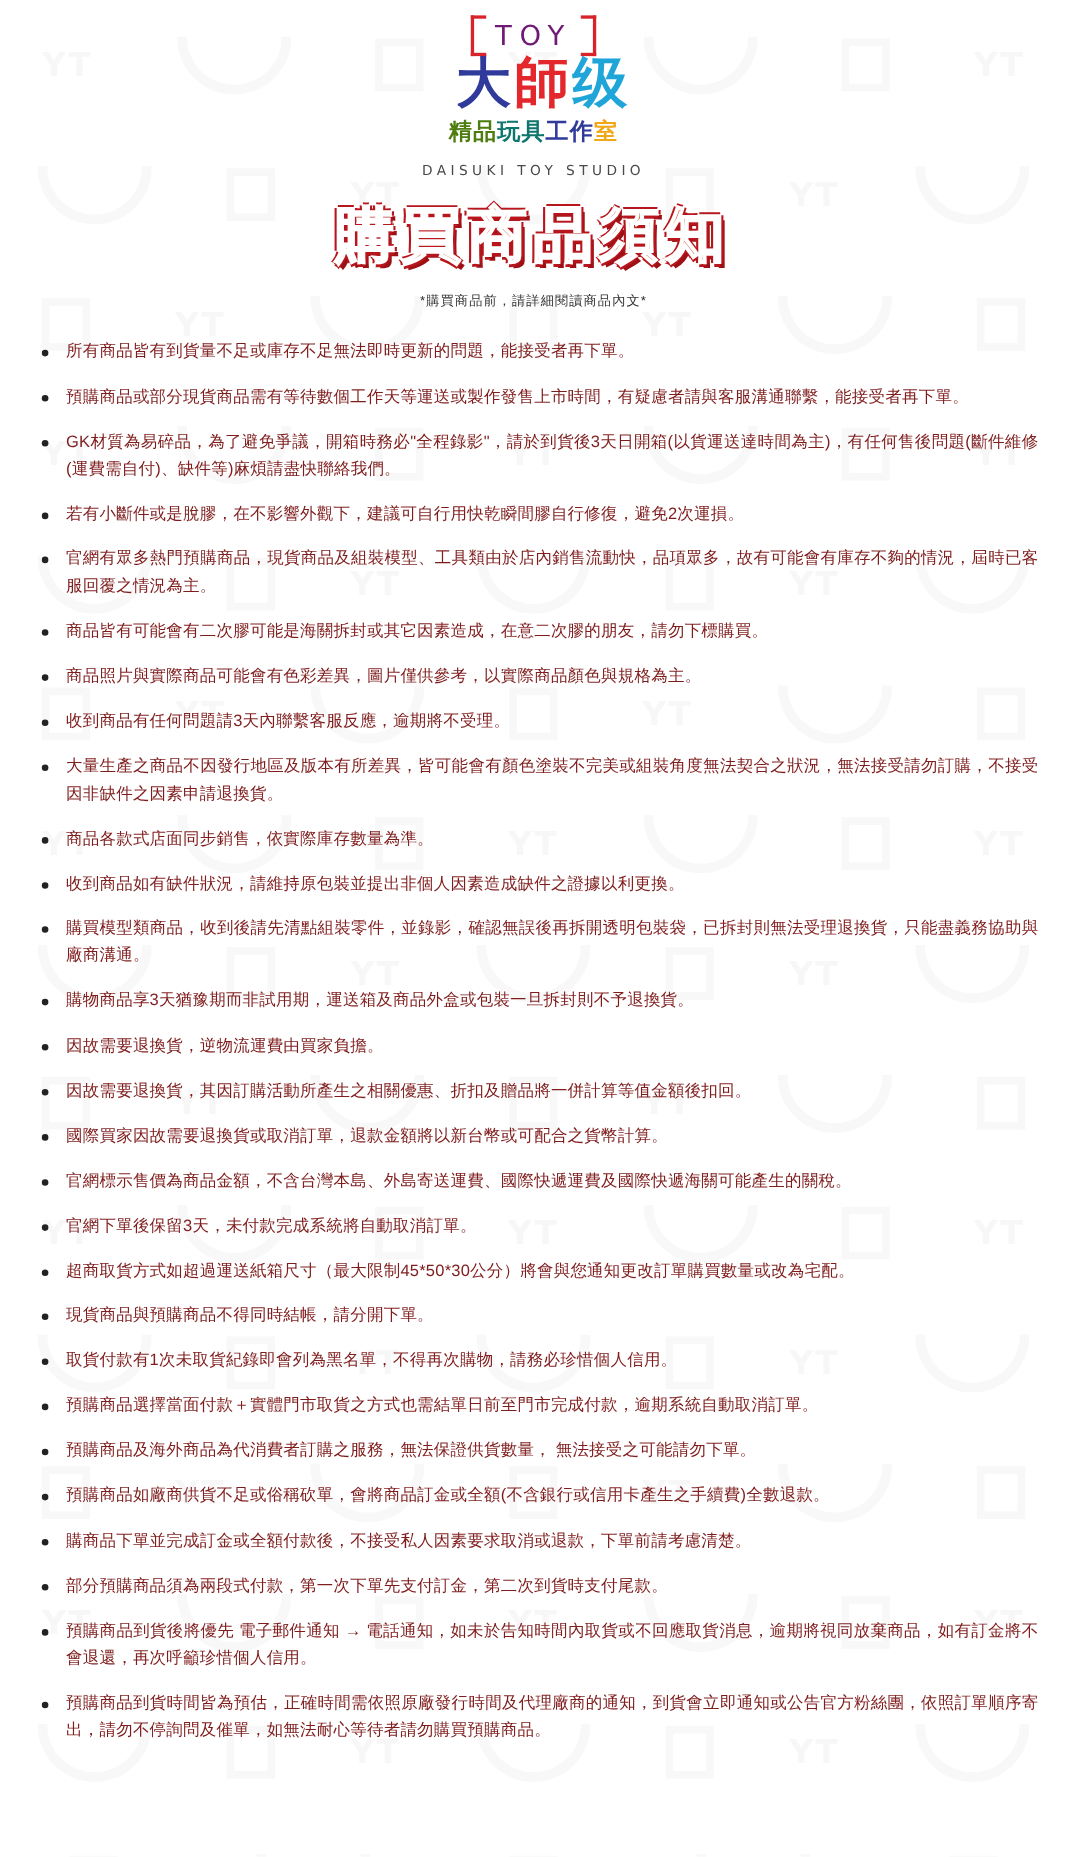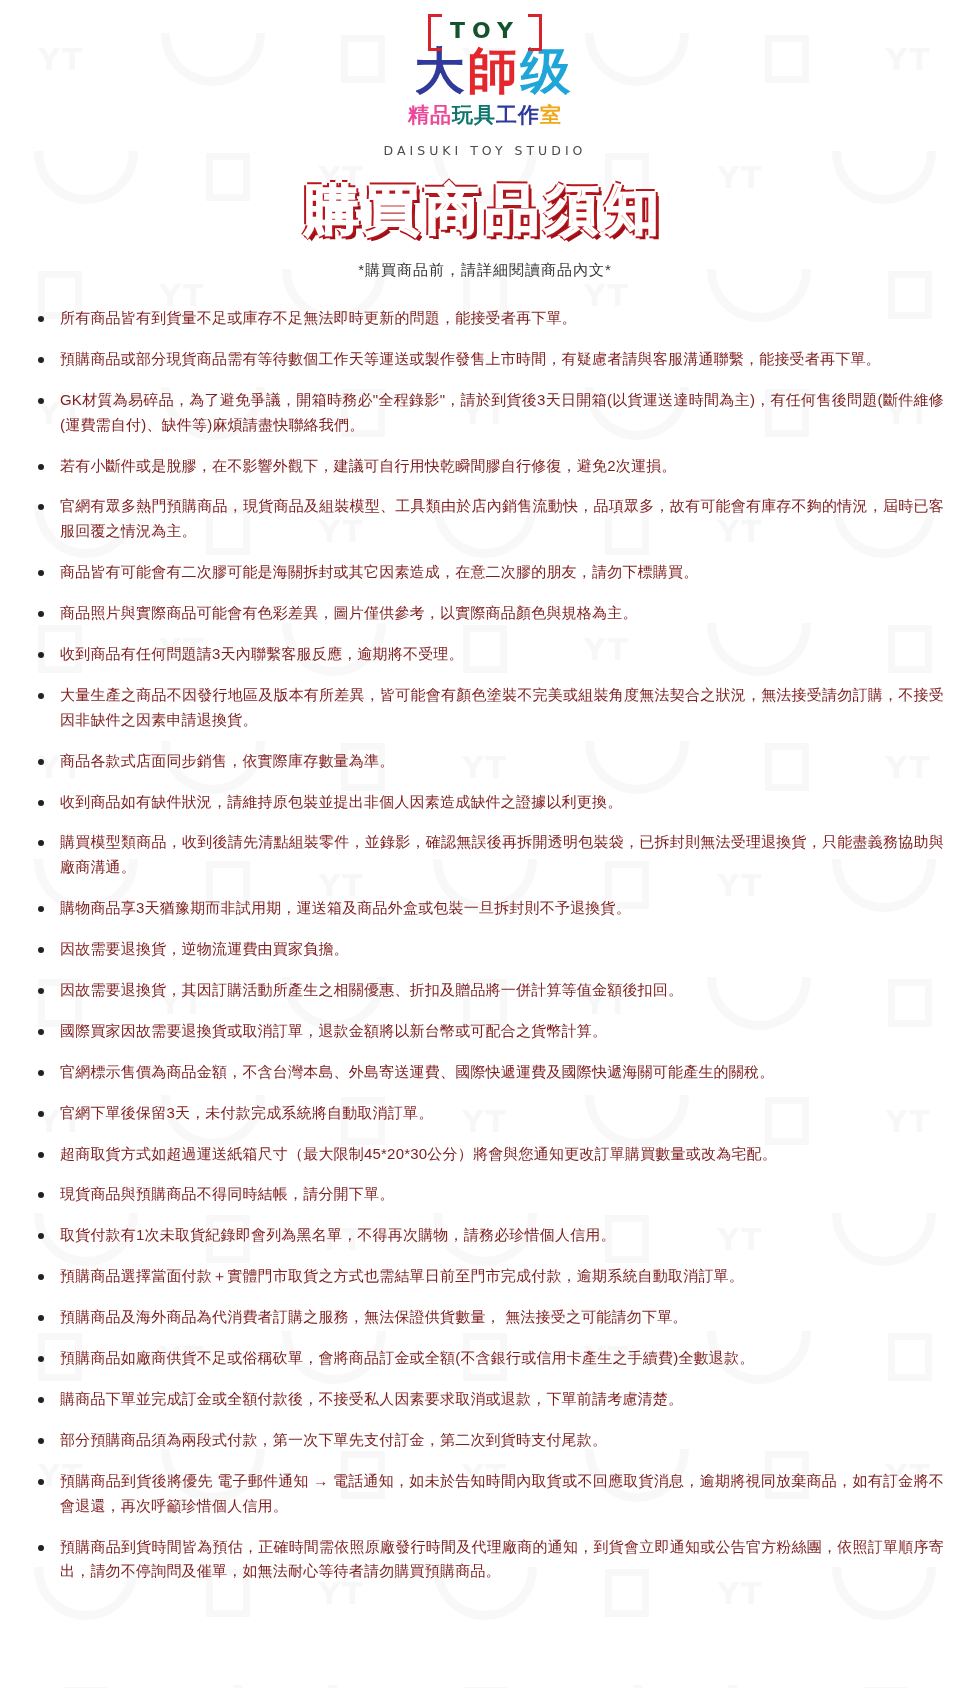--- a/index.html
+++ b/index.html
@@ -58,24 +58,24 @@
     padding: 0 0 34px 0;
   }
 
   .logo-block {
     text-align: center;
     padding-top: 18px;
   }
   .logo-toy {
     display: inline-block;
     font-family: "DejaVu Sans", sans-serif;
-    font-size: 22px;
-    font-weight: 700;
+    font-size: 25px;
+    font-weight: 400;
     letter-spacing: 7px;
-    color: #14532d;
+    color: #701a75;
     position: relative;
   }
   .logo-toy .bracket-l, .logo-toy .bracket-r {
     position: absolute;
     top: -4px;
     width: 11px;
     height: 31px;
     border: 3px solid #d8232a;
   }
   .logo-toy .bracket-l { left: -22px; border-right: none; }
@@ -94,21 +94,21 @@
   .logo-cn .c2 { color: #e3272c; }
   .logo-cn .c3 { color: #1fa5d8; }
 
   .logo-sub {
     margin-top: 3px;
     font-family: "DejaVu Sans", sans-serif;
     font-size: 21px;
     font-weight: 700;
     letter-spacing: 1px;
   }
-  .logo-sub .s1 { color: #ec4899; }
+  .logo-sub .s1 { color: #4d7c0f; }
   .logo-sub .s2 { color: #0f766e; }
   .logo-sub .s3 { color: #2f3a9b; }
   .logo-sub .s4 { color: #f0a818; }
 
   .logo-en {
     margin-top: 14px;
     font-family: "DejaVu Sans", sans-serif;
     font-size: 12.5px;
     letter-spacing: 4px;
     color: #4a4a4a;
@@ -125,21 +125,21 @@
     -webkit-text-stroke: 2px #ffffff;
     text-shadow:
        3px 0 0 #b8161d, -3px 0 0 #b8161d,
        0 3px 0 #b8161d, 0 -3px 0 #b8161d,
        4px 4px 0 #9d1015;
   }
 
   .title-sub {
     text-align: center;
     margin-top: 14px;
-    font-size: 15px;
+    font-size: 12px;
     color: #333333;
     letter-spacing: 1px;
   }
 
   .notice-list {
     margin: 26px 0 0 0;
     padding: 0 26px 0 34px;
     list-style: none;
   }
   .notice-item {
@@ -334,21 +334,21 @@
       <li class="notice-item">大量生產之商品不因發行地區及版本有所差異，皆可能會有顏色塗裝不完美或組裝角度無法契合之狀況，無法接受請勿訂購，不接受因非缺件之因素申請退換貨。</li>
       <li class="notice-item">商品各款式店面同步銷售，依實際庫存數量為準。</li>
       <li class="notice-item">收到商品如有缺件狀況，請維持原包裝並提出非個人因素造成缺件之證據以利更換。</li>
       <li class="notice-item">購買模型類商品，收到後請先清點組裝零件，並錄影，確認無誤後再拆開透明包裝袋，已拆封則無法受理退換貨，只能盡義務協助與廠商溝通。</li>
       <li class="notice-item">購物商品享3天猶豫期而非試用期，運送箱及商品外盒或包裝一旦拆封則不予退換貨。</li>
       <li class="notice-item">因故需要退換貨，逆物流運費由買家負擔。</li>
       <li class="notice-item">因故需要退換貨，其因訂購活動所產生之相關優惠、折扣及贈品將一併計算等值金額後扣回。</li>
       <li class="notice-item">國際買家因故需要退換貨或取消訂單，退款金額將以新台幣或可配合之貨幣計算。</li>
       <li class="notice-item">官網標示售價為商品金額，不含台灣本島、外島寄送運費、國際快遞運費及國際快遞海關可能產生的關稅。</li>
       <li class="notice-item">官網下單後保留3天，未付款完成系統將自動取消訂單。</li>
-      <li class="notice-item">超商取貨方式如超過運送紙箱尺寸（最大限制45*20*30公分）將會與您通知更改訂單購買數量或改為宅配。</li>
+      <li class="notice-item">超商取貨方式如超過運送紙箱尺寸（最大限制45*50*30公分）將會與您通知更改訂單購買數量或改為宅配。</li>
       <li class="notice-item">現貨商品與預購商品不得同時結帳，請分開下單。</li>
       <li class="notice-item">取貨付款有1次未取貨紀錄即會列為黑名單，不得再次購物，請務必珍惜個人信用。</li>
       <li class="notice-item">預購商品選擇當面付款＋實體門市取貨之方式也需結單日前至門市完成付款，逾期系統自動取消訂單。</li>
       <li class="notice-item">預購商品及海外商品為代消費者訂購之服務，無法保證供貨數量， 無法接受之可能請勿下單。</li>
       <li class="notice-item">預購商品如廠商供貨不足或俗稱砍單，會將商品訂金或全額(不含銀行或信用卡產生之手續費)全數退款。</li>
       <li class="notice-item">購商品下單並完成訂金或全額付款後，不接受私人因素要求取消或退款，下單前請考慮清楚。</li>
       <li class="notice-item">部分預購商品須為兩段式付款，第一次下單先支付訂金，第二次到貨時支付尾款。</li>
       <li class="notice-item">預購商品到貨後將優先 電子郵件通知 → 電話通知，如未於告知時間內取貨或不回應取貨消息，逾期將視同放棄商品，如有訂金將不會退還，再次呼籲珍惜個人信用。</li>
       <li class="notice-item">預購商品到貨時間皆為預估，正確時間需依照原廠發行時間及代理廠商的通知，到貨會立即通知或公告官方粉絲團，依照訂單順序寄出，請勿不停詢問及催單，如無法耐心等待者請勿購買預購商品。</li>
     </ul>

